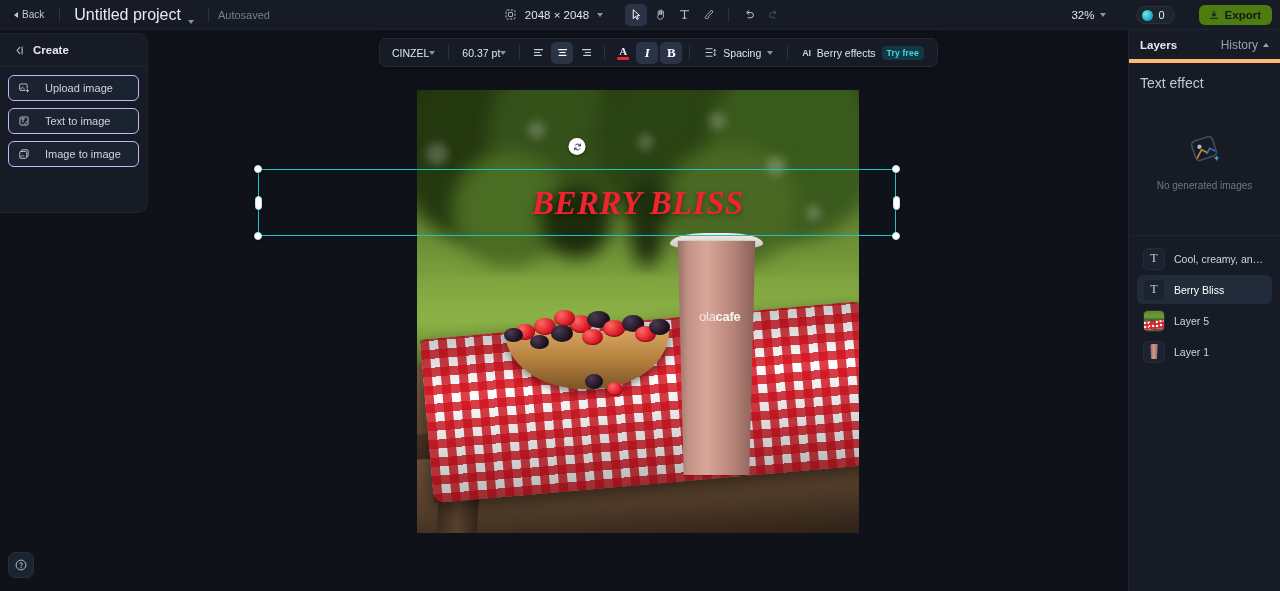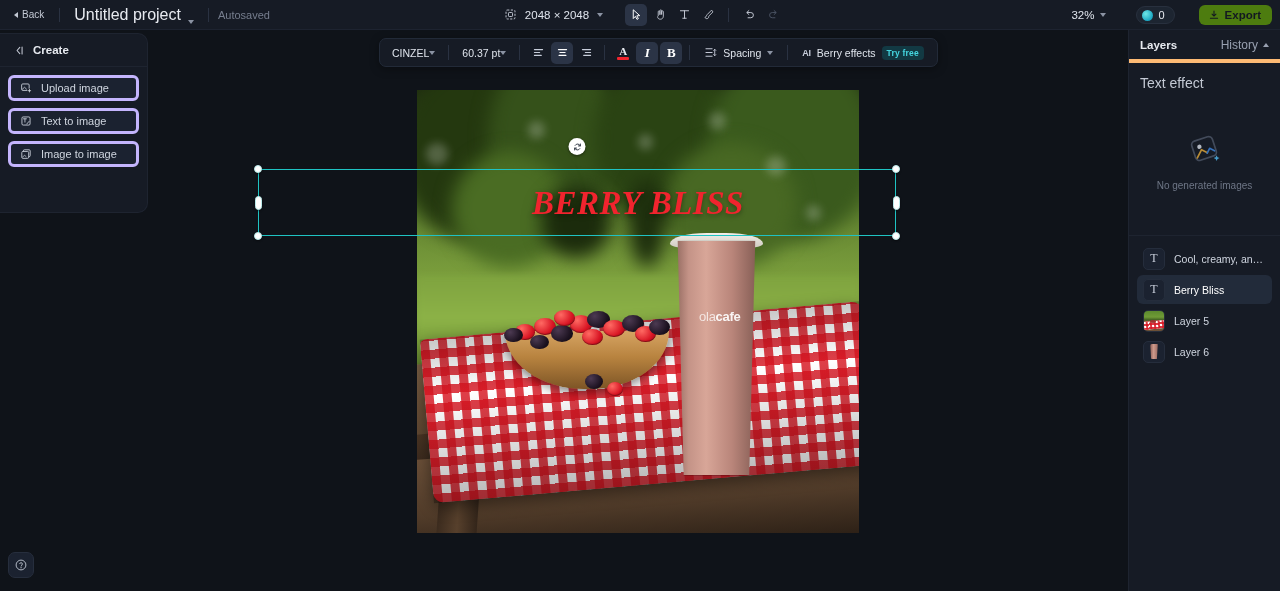--- a/index.html
+++ b/index.html
@@ -78,22 +78,22 @@
     border: 1px solid #1e2430; border-left:none;
     z-index: 30;
   }
   .lp-head {
     height: 33px; display:flex; align-items:center; gap:8px;
     padding: 0 12px; border-bottom: 1px solid #1e2430;
   }
   .lp-head-title { font-size: 11.5px; font-weight: bold; color:#e7eaf0; }
   .lp-body { padding: 8px; display:flex; flex-direction:column; gap: 7px; }
   .lp-item {
-    height: 26px; display:flex; align-items:center; gap:9px;
-    background: #1b2230; border:3px solid #c4b5fd; border-radius: 6px;
+    height: 26px; display:flex; align-items:center; gap:15px;
+    background: #1b2230; border:1px solid #c4b5fd; border-radius: 6px;
     padding: 0 9px; font-size: 11px; color:#cfd5df; cursor:pointer;
   }
 
   
   .text-toolbar {
     position:absolute; left: 379px; top: 38px; height: 29px;
     background:#161b25; border:1px solid #222a38; border-radius: 7px;
     display:flex; align-items:center; padding: 0 6px; gap: 2px;
     z-index: 35;
     box-shadow: 0 2px 10px rgba(0,0,0,.35);
@@ -644,20 +644,20 @@
               <span class="tb-bowl"></span>
             </span>
         </span>
         <span class="layer-name">Layer 5</span>
       </div>
 
       <div class="layer-row">
         <span class="layer-thumb">
           <span class="thumb-cup"></span>
         </span>
-        <span class="layer-name">Layer 6</span>
+        <span class="layer-name">Layer 1</span>
       </div>
 
 
     </div>
   </div>
 
 </div>
 
 </body></html>

